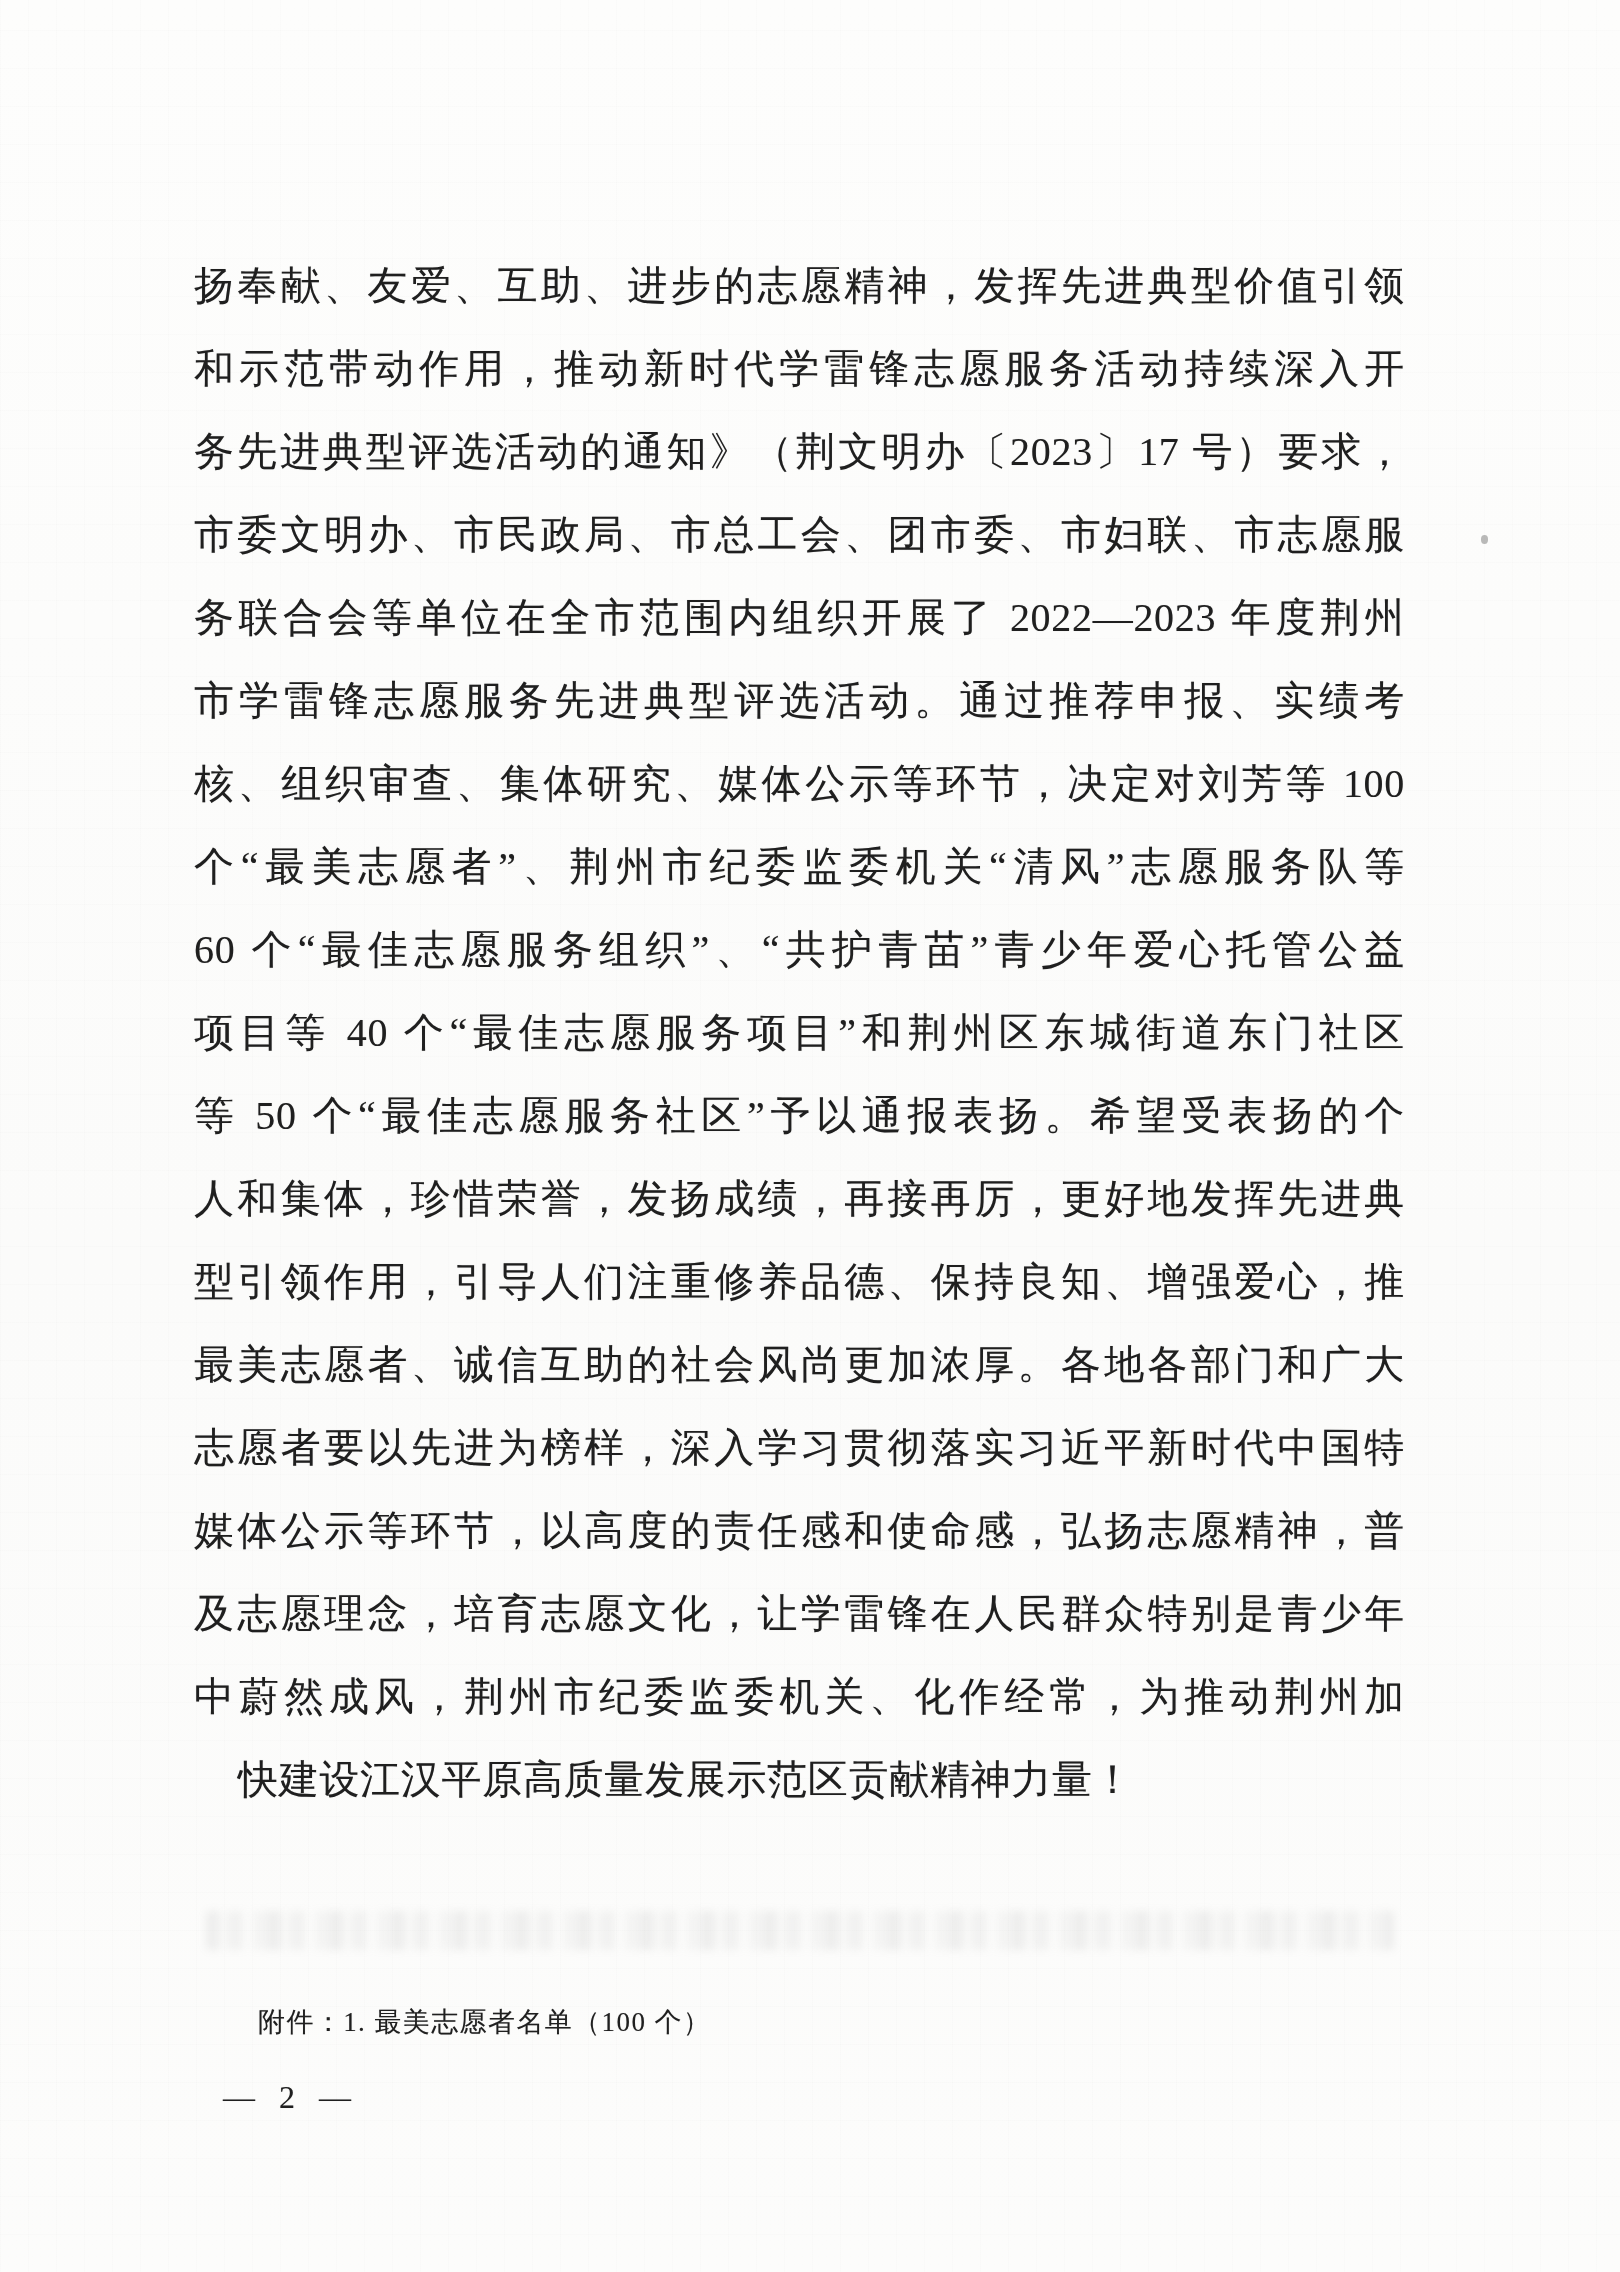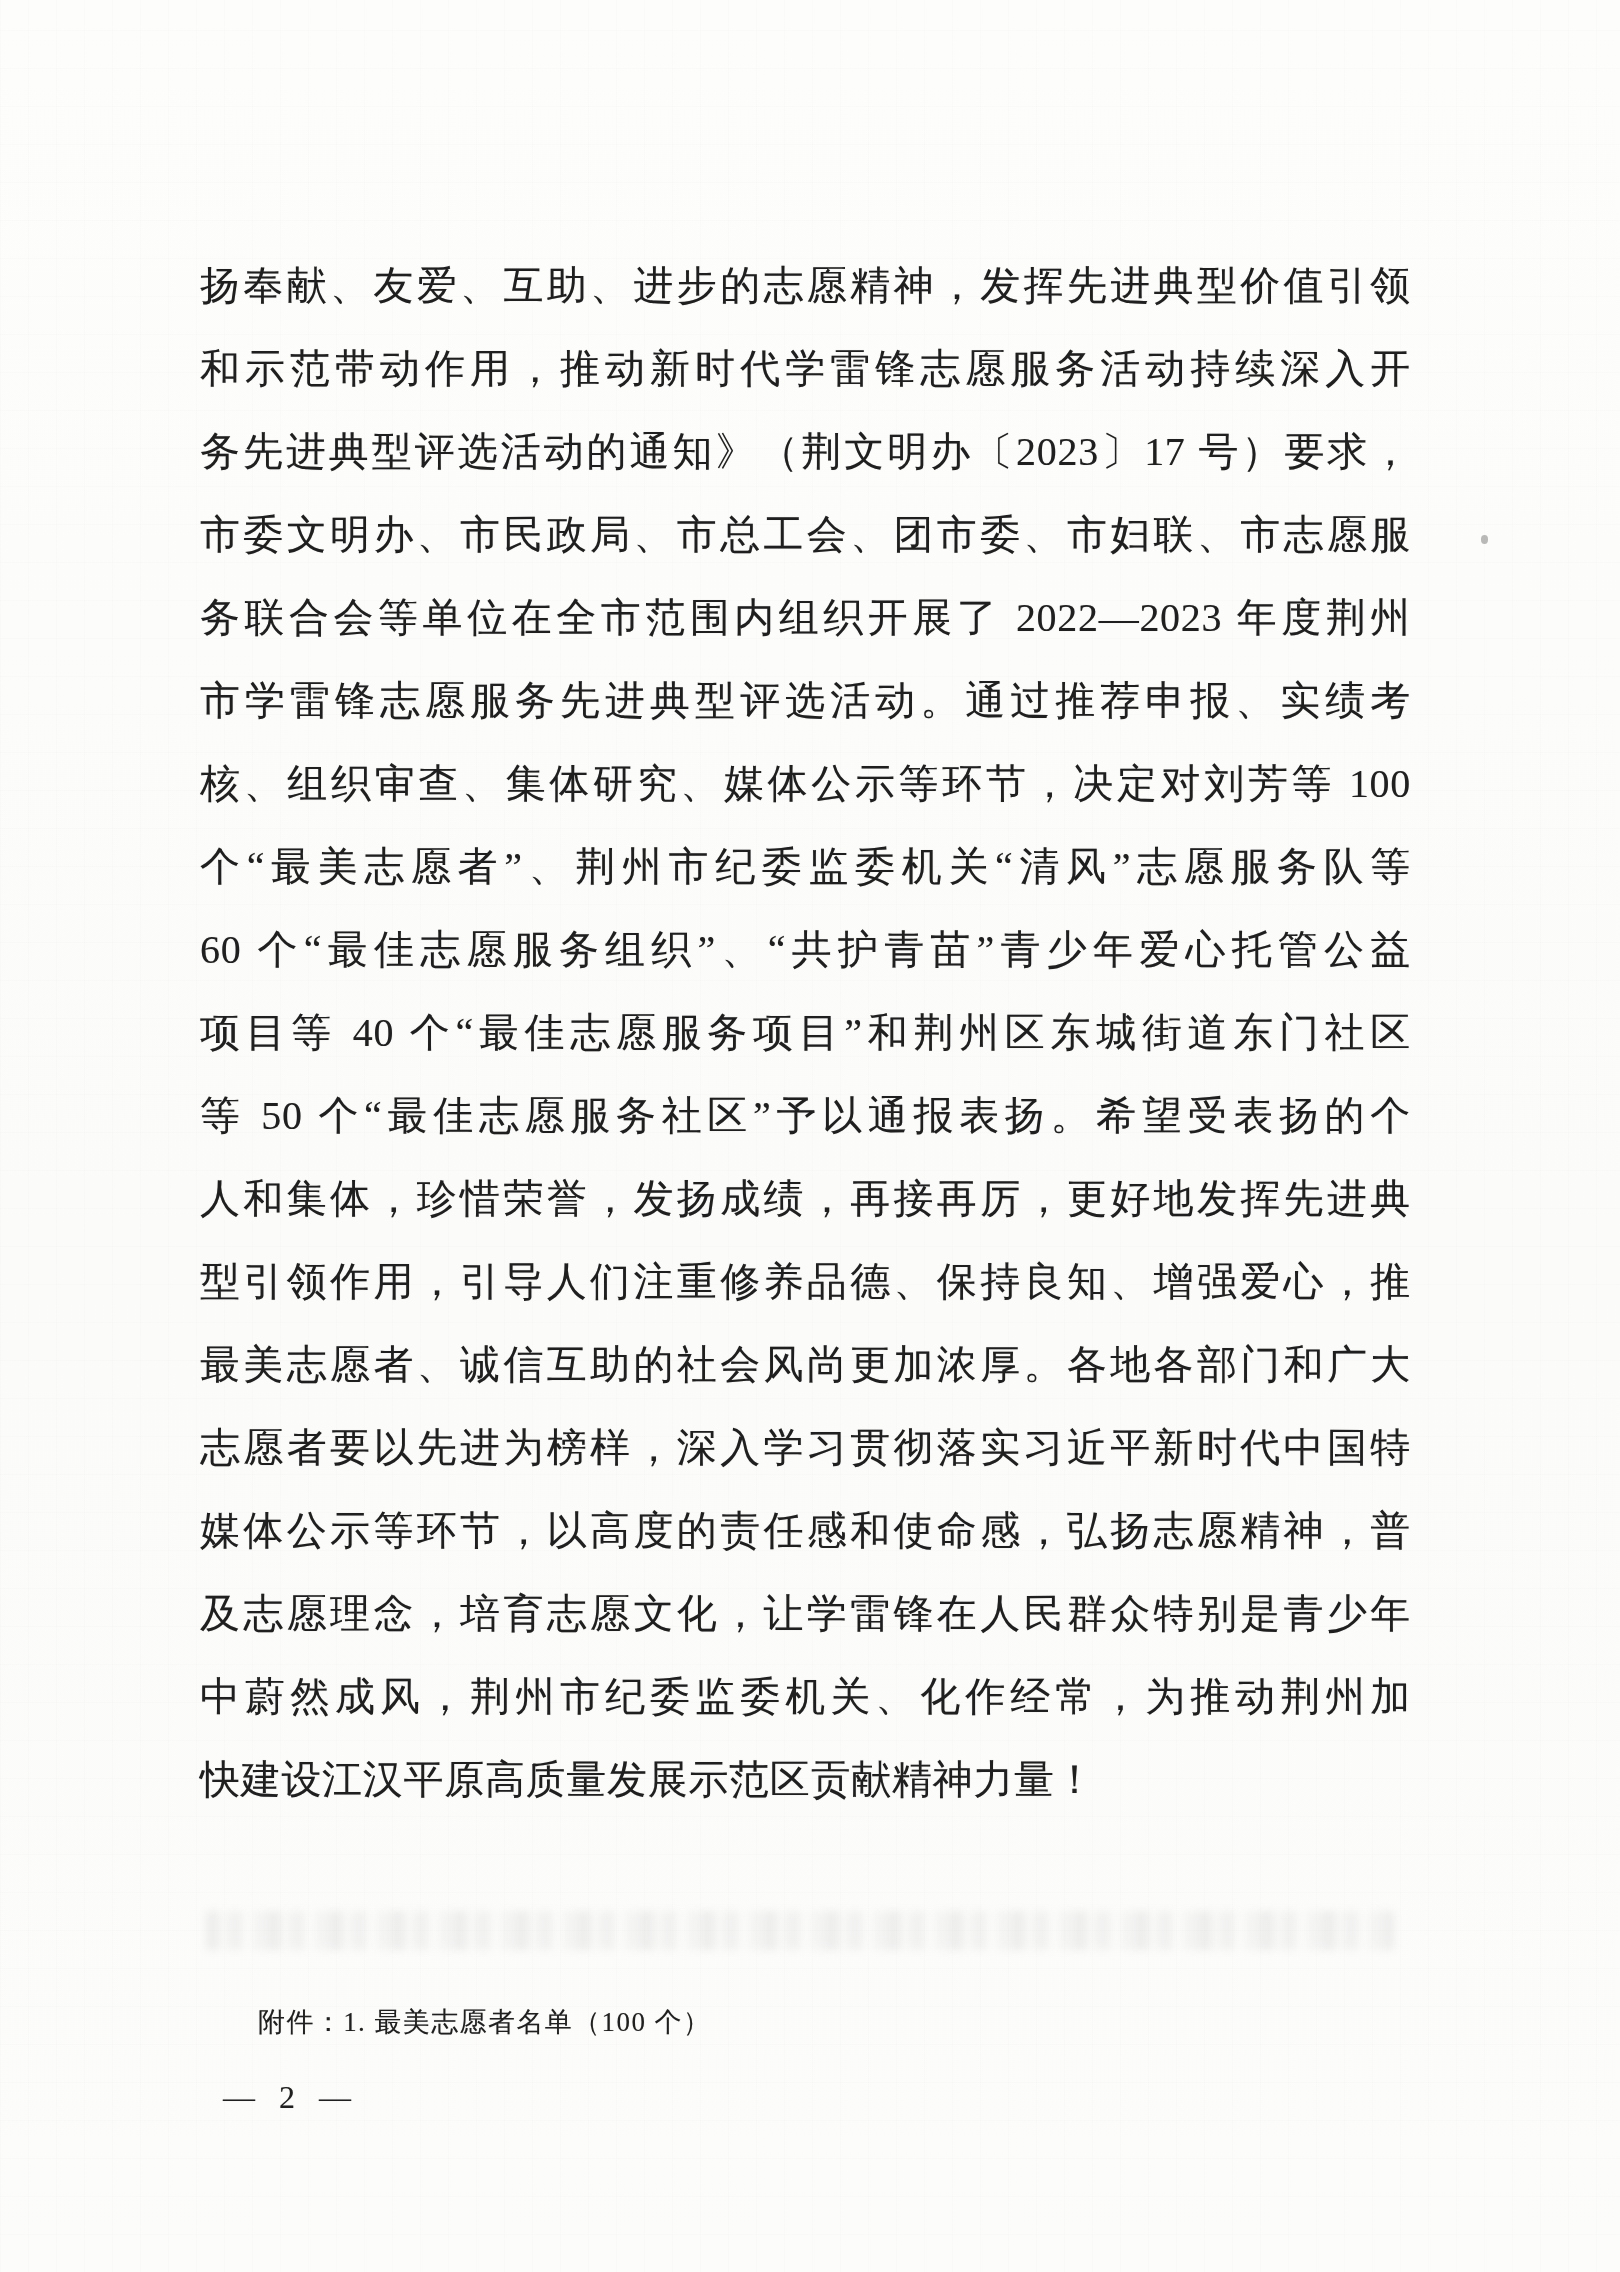--- a/index.html
+++ b/index.html
@@ -22,39 +22,40 @@
     position: absolute;
     inset: 0;
     background:
       repeating-linear-gradient(90deg, rgba(40,40,40,0.012) 0 1.4px, rgba(0,0,0,0) 1.4px 28px),
       repeating-linear-gradient(0deg, rgba(40,40,40,0.010) 0 0.7px, rgba(0,0,0,0) 0.7px 38px),
       linear-gradient(180deg, #fdfdfc 0%, #fbfbfa 55%, #fcfcfb 100%);
     pointer-events: none;
   }
   .body-text {
     position: absolute;
-    left: 200px;
+    left: 194px;
     top: 244px;
     width: 1211px;
   }
   .line {
     height: 83px;
     line-height: 83px;
     font-size: 40px;
     letter-spacing: 0.7px;
     white-space: nowrap;
     text-align: justify;
     text-align-last: justify;
     text-justify: inter-character;
     
     text-shadow: 0 0 0.7px rgba(30,30,30,0.35);
   }
   .line.last {
     text-align: left;
     text-align-last: left;
+    margin-left: 44px;
   }
   .attachment-line {
     position: absolute;
     left: 194px;
     top: 1981px;
     width: 1211px;
     height: 83px;
     line-height: 83px;
     font-size: 27px;
     letter-spacing: 1.4px;

